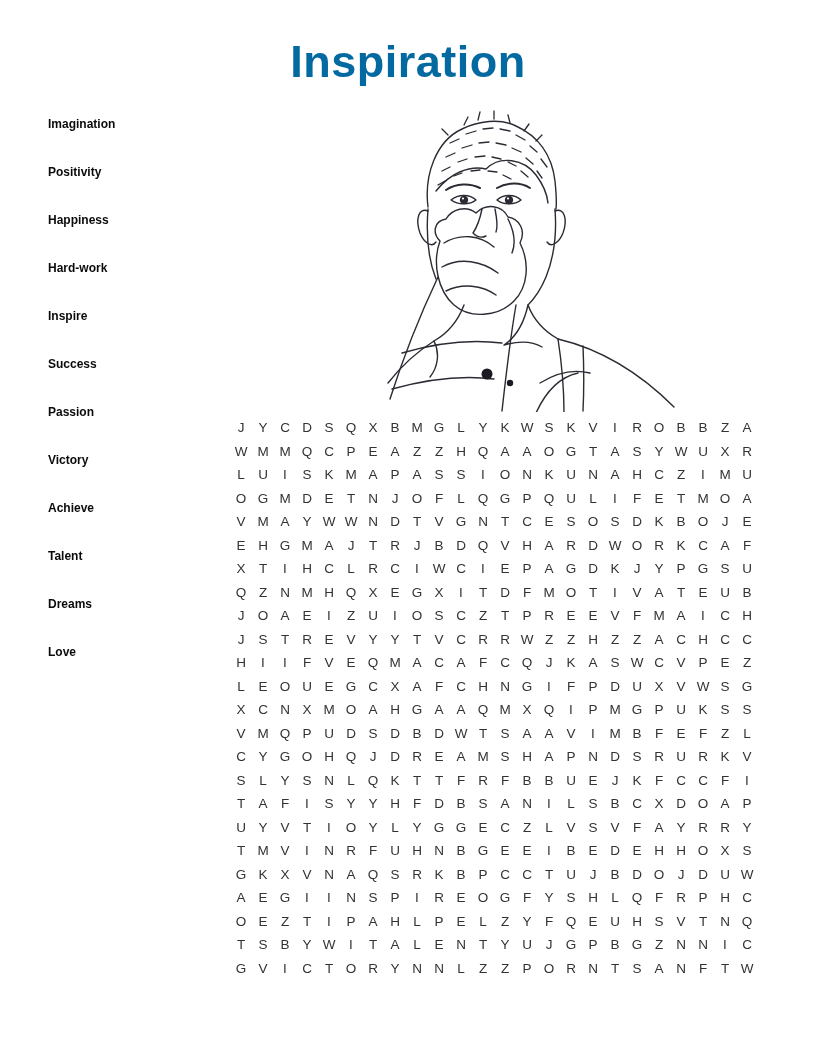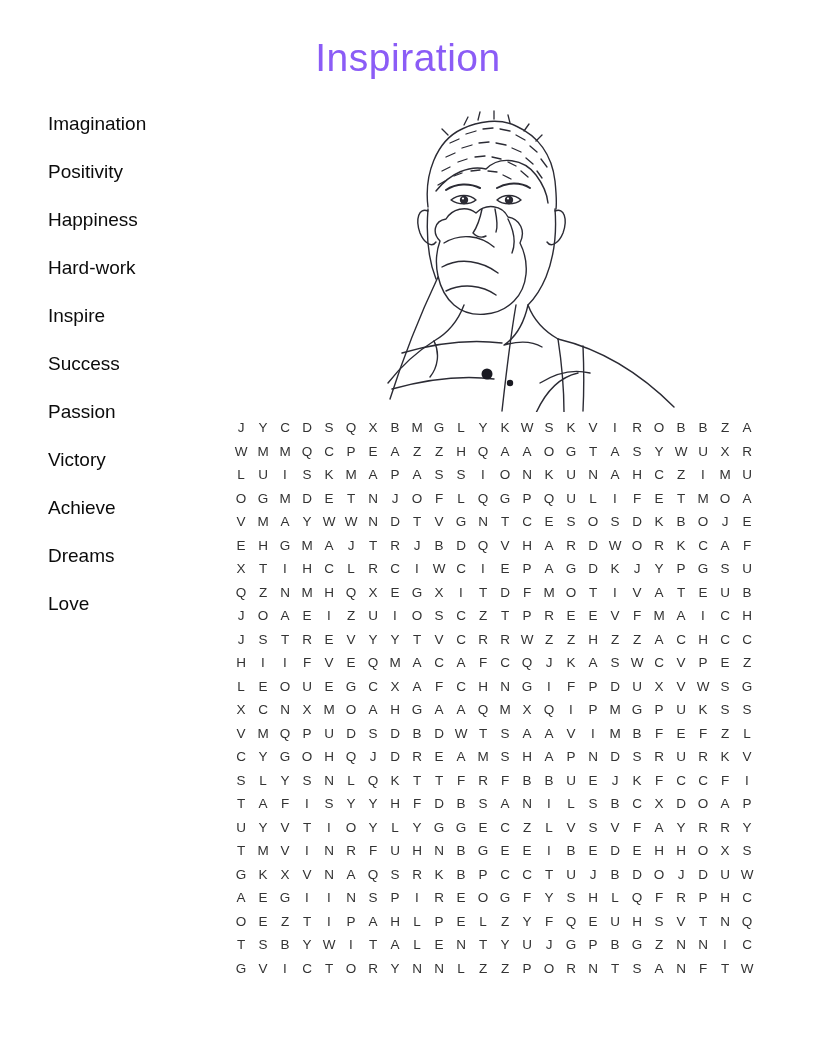--- a/index.html
+++ b/index.html
@@ -9,34 +9,35 @@
     height: 1056px;
     background: #ffffff;
     overflow: hidden;
     font-family: "Liberation Sans", sans-serif;
   }
   .title {
     position: absolute;
     left: 0; right: 0; top: 36px;
     margin: 0;
     text-align: center;
-    font-size: 39px;
-    font-weight: 400;
-    color: #8b5cf6;
+    font-size: 45px;
+    font-weight: 700;
+    color: #0369a1;
     letter-spacing: 0.5px;
   }
   .word-list {
     position: absolute;
     left: 48px;
     top: 100px;
     margin: 0;
     padding: 0;
     list-style: none;
-    font-size: 19px;
+    font-size: 12px;
     color: #0b0b0b;
+    font-weight: bold;
   }
   .word-list li {
     height: 48px;
     line-height: 48px;
     white-space: nowrap;
   }
   .illustration {
     position: absolute;
     left: 378px;
     top: 90px;
@@ -71,20 +72,21 @@
   <ul class="word-list" id="word-list">
       <li>Imagination</li>
       <li>Positivity</li>
       <li>Happiness</li>
       <li>Hard-work</li>
       <li>Inspire</li>
       <li>Success</li>
       <li>Passion</li>
       <li>Victory</li>
       <li>Achieve</li>
+      <li>Talent</li>
       <li>Dreams</li>
       <li>Love</li>
     </ul>
 
   <svg class="illustration" viewBox="0 0 300 320" fill="none" stroke="#2b2b34" stroke-width="1.4" stroke-linecap="round" stroke-linejoin="round">
 
     <path d="M50 116 C46 84 58 50 84 38 C100 30 122 27 138 35 C160 45 174 64 177 90 C178 100 179 110 178 118"></path>
 
     <path d="M58 100 C72 82 92 74 108 78 C122 64 146 68 158 84 C164 92 169 102 170 112"></path>
 

